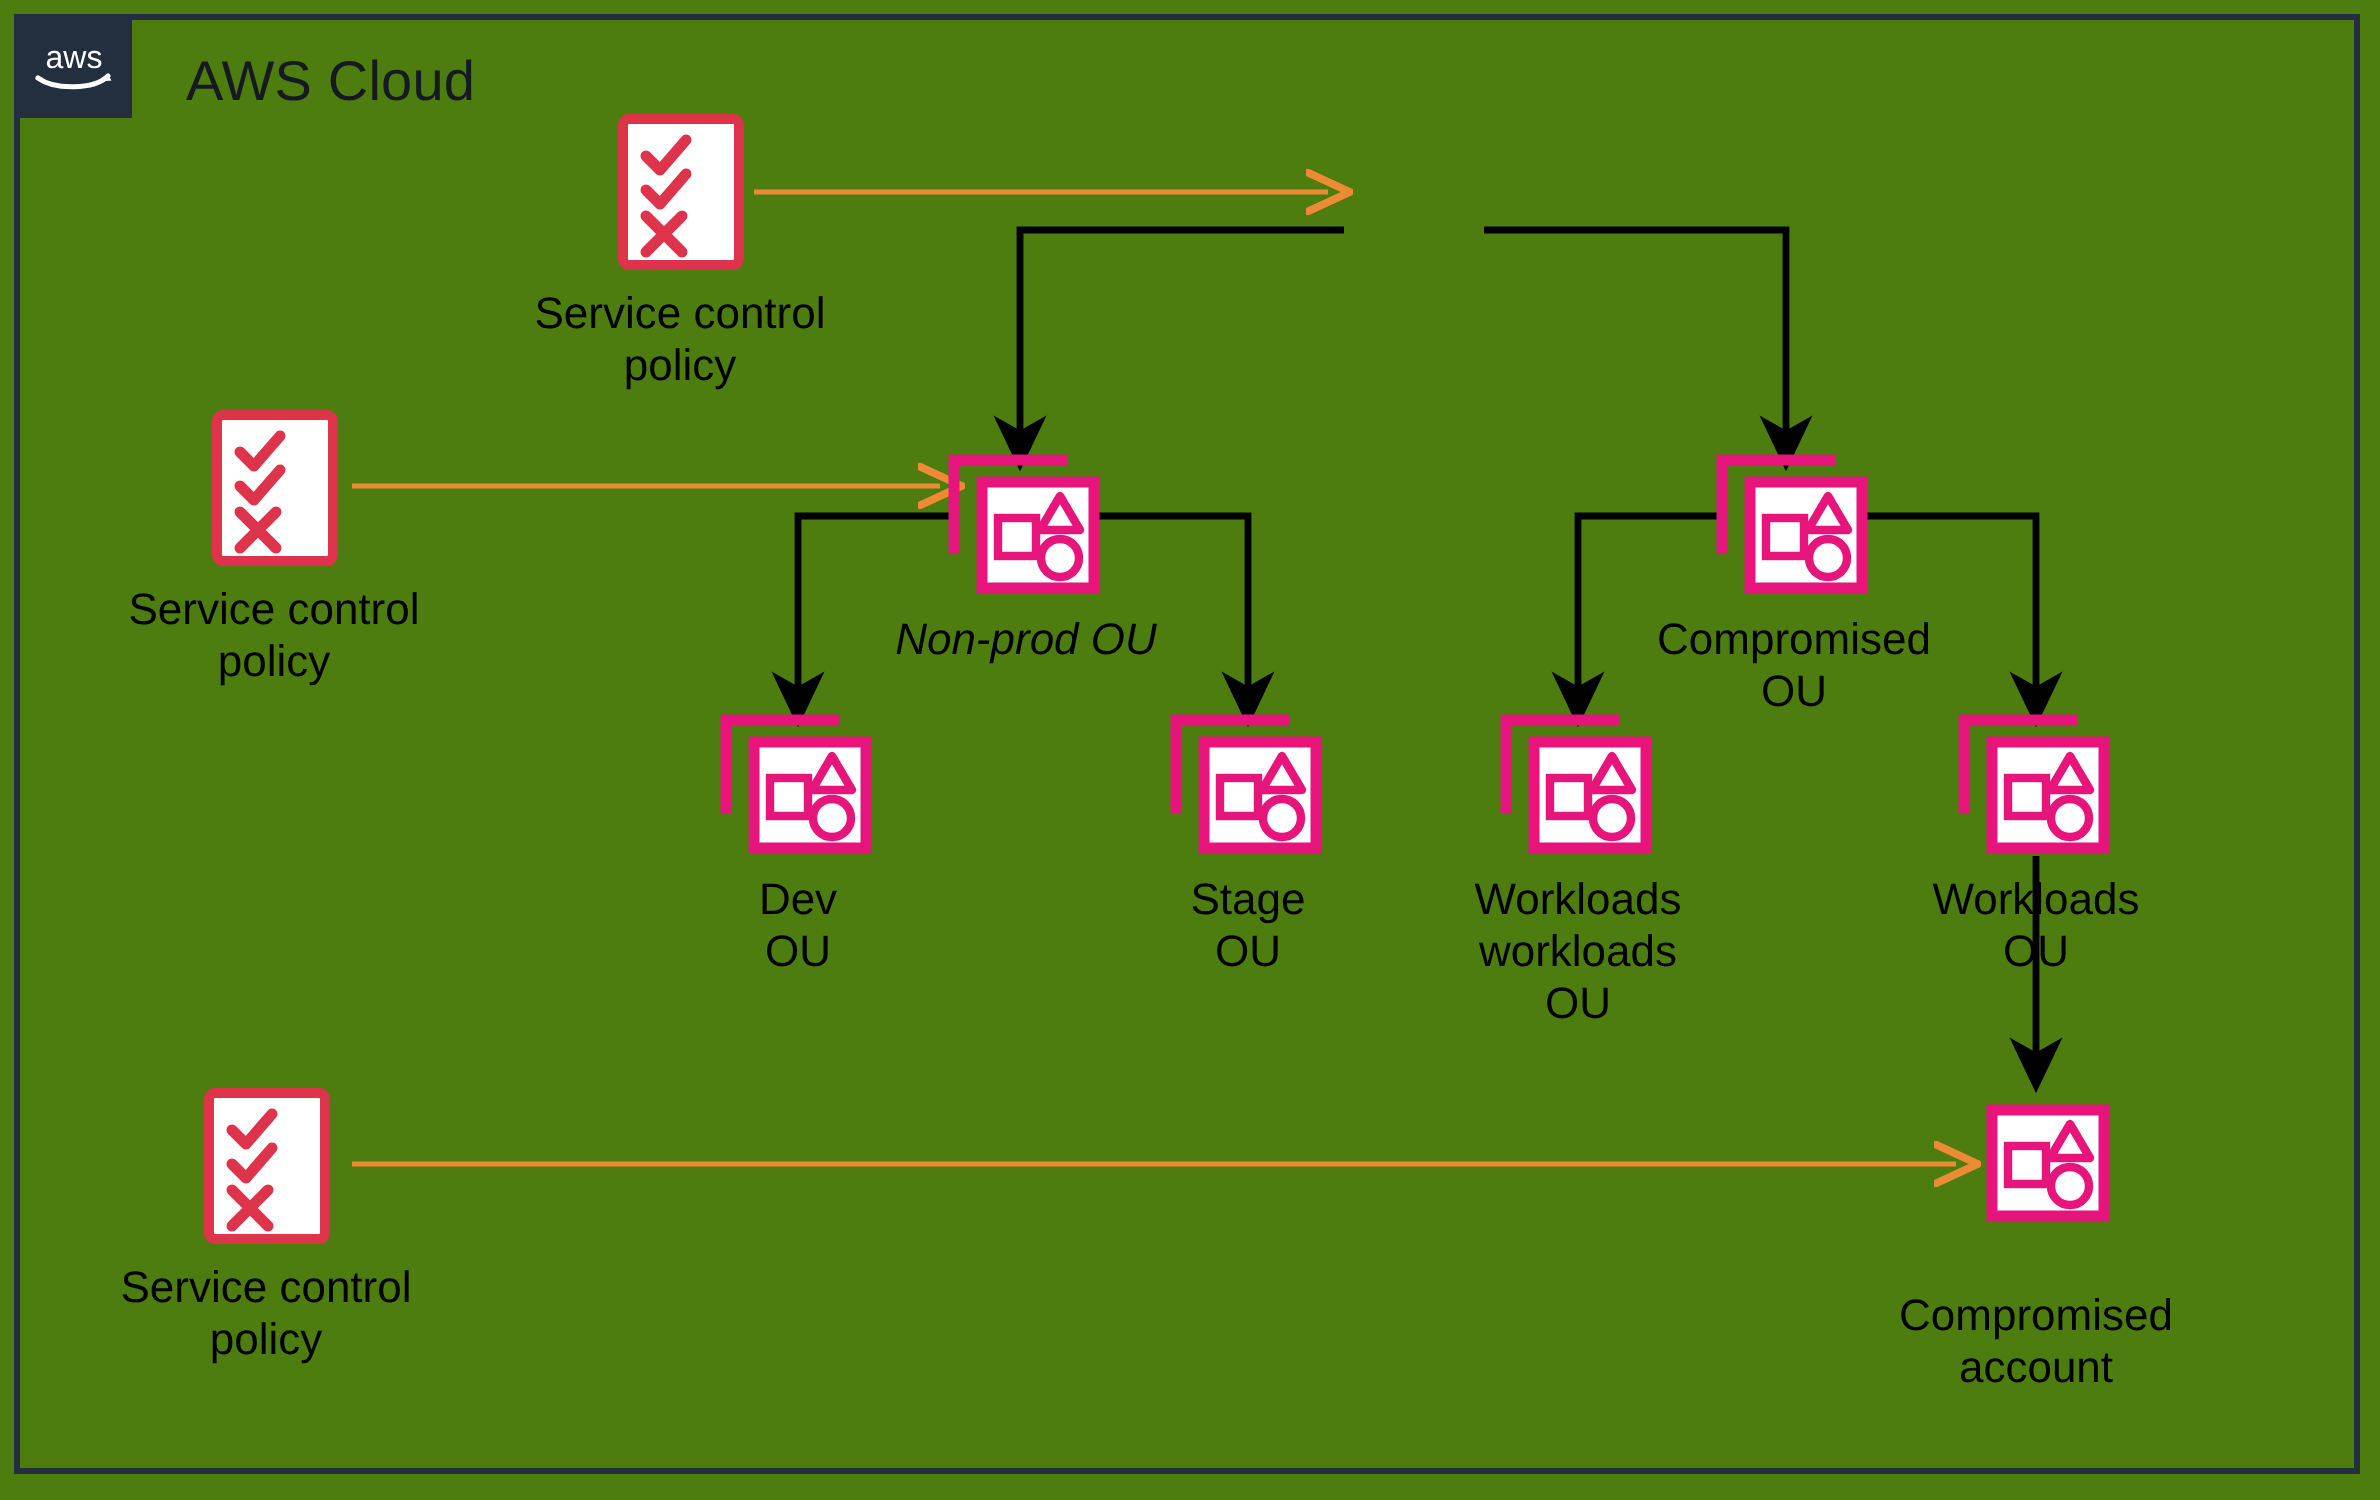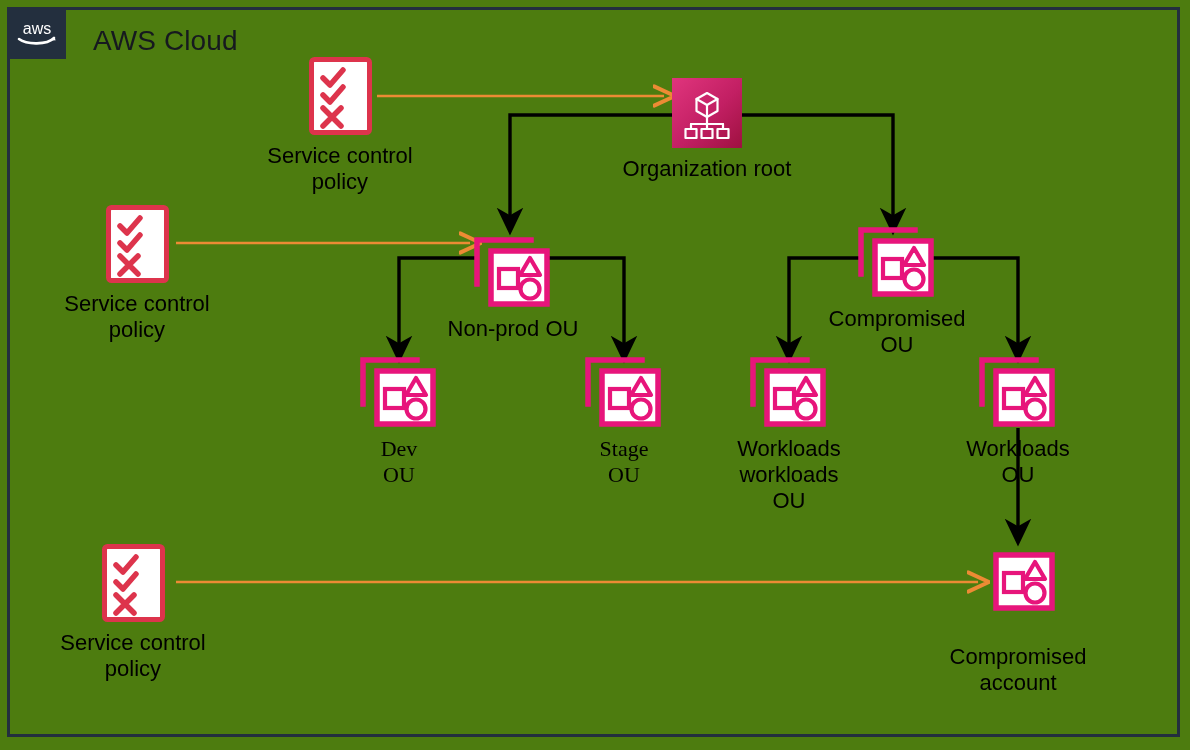--- a/index.html
+++ b/index.html
@@ -157,54 +157,35 @@
         <rect x="2.5" y="2.5" width="58" height="73" rx="3" ry="3" fill="#ffffff" stroke="#DD344C" stroke-width="5"></rect>
         <path d="M14,21 L21,28 L34,13" fill="none" stroke="#DD344C" stroke-width="5.5" stroke-linecap="round" stroke-linejoin="round"></path>
         <path d="M14,38 L21,45 L34,30" fill="none" stroke="#DD344C" stroke-width="5.5" stroke-linecap="round" stroke-linejoin="round"></path>
         <path d="M14,51 L32,69 M32,51 L14,69" fill="none" stroke="#DD344C" stroke-width="5.5" stroke-linecap="round"></path>
       </svg>
     </span>
     <span class="caption">Service control
 policy</span>
   </div>
 
-  <div class="node" style="left:607px; top:78px; width:200px;">
-    <span class="glyph">
-      <svg width="70" height="70" viewBox="0 0 70 70" aria-hidden="true">
-        <rect x="0" y="0" width="70" height="70" fill="url(#orgGrad)"></rect>
-        <g fill="none" stroke="#ffffff" stroke-width="2.2" stroke-linecap="round" stroke-linejoin="round">
-          <path d="M35,15 L45.5,21 L45.5,33 L35,39 L24.5,33 L24.5,21 Z"></path>
-          <path d="M24.5,21 L35,27 L45.5,21"></path>
-          <path d="M35,27 L35,39"></path>
-          <path d="M35,39 L35,46"></path>
-          <path d="M19,46 L51,46"></path>
-          <path d="M19,46 L19,51 M35,46 L35,51 M51,46 L51,51"></path>
-          <rect x="13.5" y="51" width="11" height="9"></rect>
-          <rect x="29.5" y="51" width="11" height="9"></rect>
-          <rect x="45.5" y="51" width="11" height="9"></rect>
-        </g>
-      </svg>
-    </span>
-    <span class="caption">Organization root</span>
-  </div>
 
   <div class="node" style="left:50px; top:205px; width:174px;">
     <span class="glyph">
       <svg width="63" height="78" viewBox="0 0 63 78" aria-hidden="true">
         <rect x="2.5" y="2.5" width="58" height="73" rx="3" ry="3" fill="#ffffff" stroke="#DD344C" stroke-width="5"></rect>
         <path d="M14,21 L21,28 L34,13" fill="none" stroke="#DD344C" stroke-width="5.5" stroke-linecap="round" stroke-linejoin="round"></path>
         <path d="M14,38 L21,45 L34,30" fill="none" stroke="#DD344C" stroke-width="5.5" stroke-linecap="round" stroke-linejoin="round"></path>
         <path d="M14,51 L32,69 M32,51 L14,69" fill="none" stroke="#DD344C" stroke-width="5.5" stroke-linecap="round"></path>
       </svg>
     </span>
     <span class="caption">Service control
 policy</span>
   </div>
 
-  <div class="node" style="left:433px; top:236px; width:160px;">
+  <div class="node" style="left:433px; top:226px; width:160px;font-style:italic;">
     <span class="glyph">
       <svg width="80" height="72" viewBox="0 0 80 72" aria-hidden="true">
         <path d="M4,48 L4,4 L58,4" fill="none" stroke="#E7157B" stroke-width="5.5" stroke-linecap="square"></path>
         <rect x="18" y="15" width="56" height="53" fill="#ffffff" stroke="#E7157B" stroke-width="5.5"></rect>
         <rect x="26" y="33" width="19" height="19" fill="none" stroke="#E7157B" stroke-width="4.2"></rect>
         <path d="M57,22 L67,39 L47,39 Z" fill="none" stroke="#E7157B" stroke-width="4.2" stroke-linejoin="round"></path>
         <circle cx="57" cy="53" r="9.5" fill="none" stroke="#E7157B" stroke-width="4.2"></circle>
       </svg>
     </span>
     <span class="caption">Non-prod OU</span>
@@ -216,35 +197,35 @@
         <path d="M4,48 L4,4 L58,4" fill="none" stroke="#E7157B" stroke-width="5.5" stroke-linecap="square"></path>
         <rect x="18" y="15" width="56" height="53" fill="#ffffff" stroke="#E7157B" stroke-width="5.5"></rect>
         <rect x="26" y="33" width="19" height="19" fill="none" stroke="#E7157B" stroke-width="4.2"></rect>
         <path d="M57,22 L67,39 L47,39 Z" fill="none" stroke="#E7157B" stroke-width="4.2" stroke-linejoin="round"></path>
         <circle cx="57" cy="53" r="9.5" fill="none" stroke="#E7157B" stroke-width="4.2"></circle>
       </svg>
     </span>
     <span class="caption">Compromised OU</span>
   </div>
 
-  <div class="node" style="left:339px; top:356px; width:120px;font-family:Liberation Serif, serif;">
+  <div class="node" style="left:339px; top:356px; width:120px;">
     <span class="glyph">
       <svg width="80" height="72" viewBox="0 0 80 72" aria-hidden="true">
         <path d="M4,48 L4,4 L58,4" fill="none" stroke="#E7157B" stroke-width="5.5" stroke-linecap="square"></path>
         <rect x="18" y="15" width="56" height="53" fill="#ffffff" stroke="#E7157B" stroke-width="5.5"></rect>
         <rect x="26" y="33" width="19" height="19" fill="none" stroke="#E7157B" stroke-width="4.2"></rect>
         <path d="M57,22 L67,39 L47,39 Z" fill="none" stroke="#E7157B" stroke-width="4.2" stroke-linejoin="round"></path>
         <circle cx="57" cy="53" r="9.5" fill="none" stroke="#E7157B" stroke-width="4.2"></circle>
       </svg>
     </span>
     <span class="caption">Dev
 OU</span>
   </div>
 
-  <div class="node" style="left:564px; top:356px; width:120px;font-family:Liberation Serif, serif;">
+  <div class="node" style="left:564px; top:356px; width:120px;">
     <span class="glyph">
       <svg width="80" height="72" viewBox="0 0 80 72" aria-hidden="true">
         <path d="M4,48 L4,4 L58,4" fill="none" stroke="#E7157B" stroke-width="5.5" stroke-linecap="square"></path>
         <rect x="18" y="15" width="56" height="53" fill="#ffffff" stroke="#E7157B" stroke-width="5.5"></rect>
         <rect x="26" y="33" width="19" height="19" fill="none" stroke="#E7157B" stroke-width="4.2"></rect>
         <path d="M57,22 L67,39 L47,39 Z" fill="none" stroke="#E7157B" stroke-width="4.2" stroke-linejoin="round"></path>
         <circle cx="57" cy="53" r="9.5" fill="none" stroke="#E7157B" stroke-width="4.2"></circle>
       </svg>
     </span>
     <span class="caption">Stage

